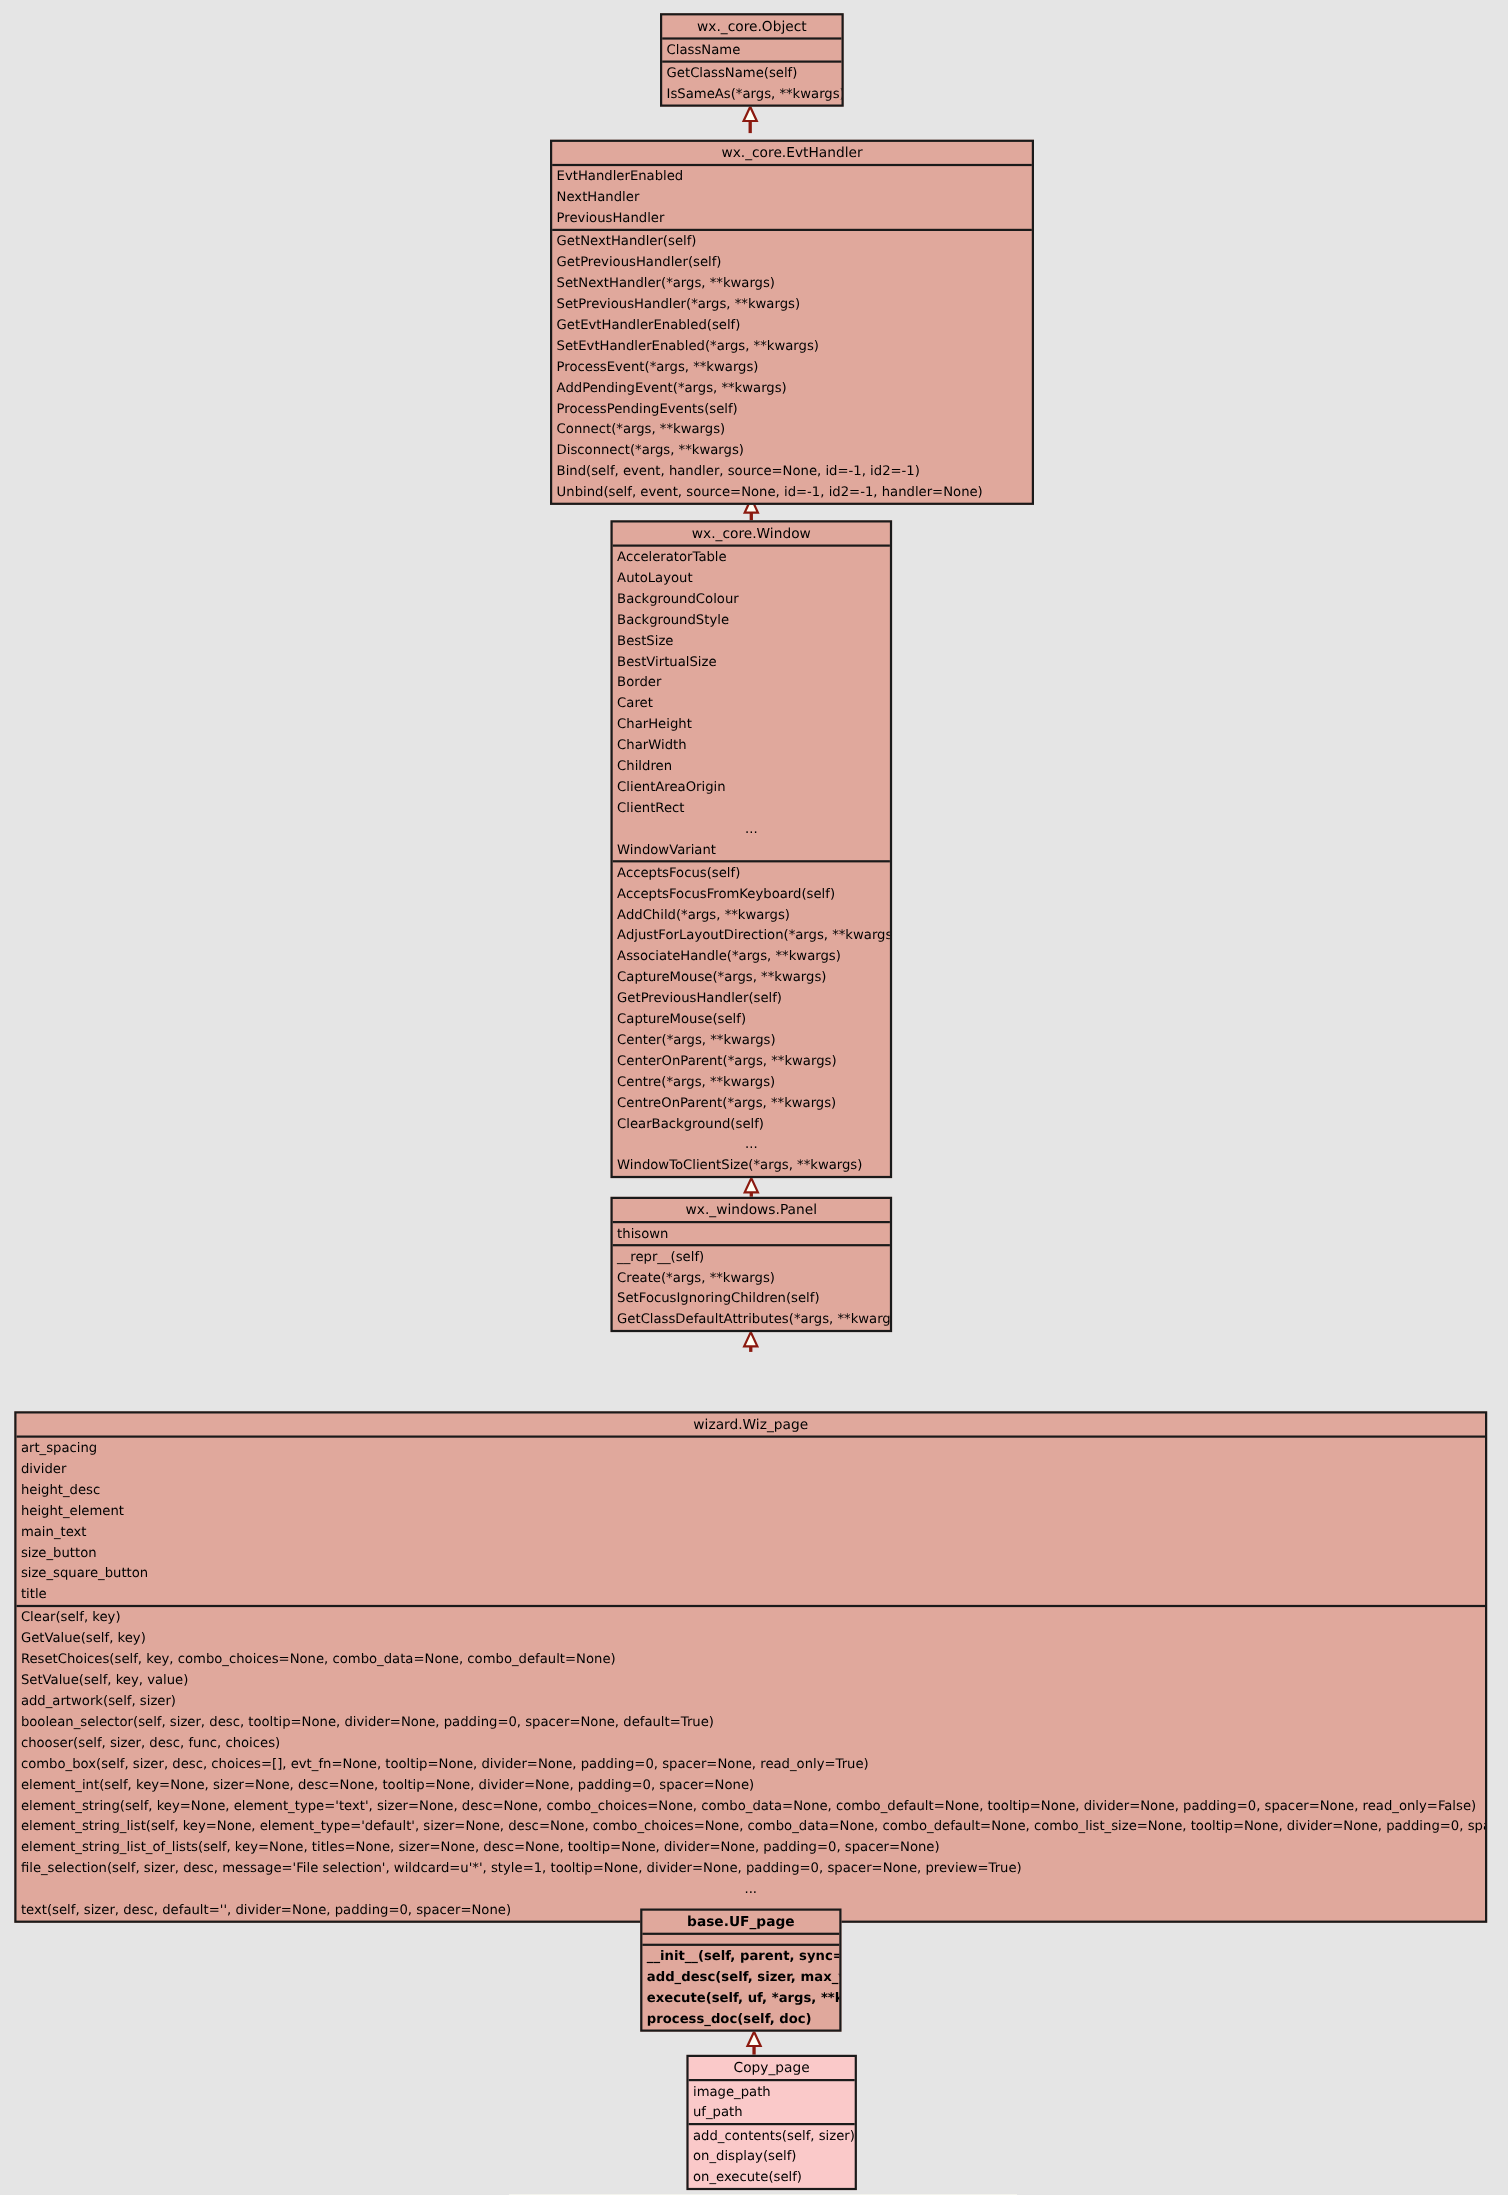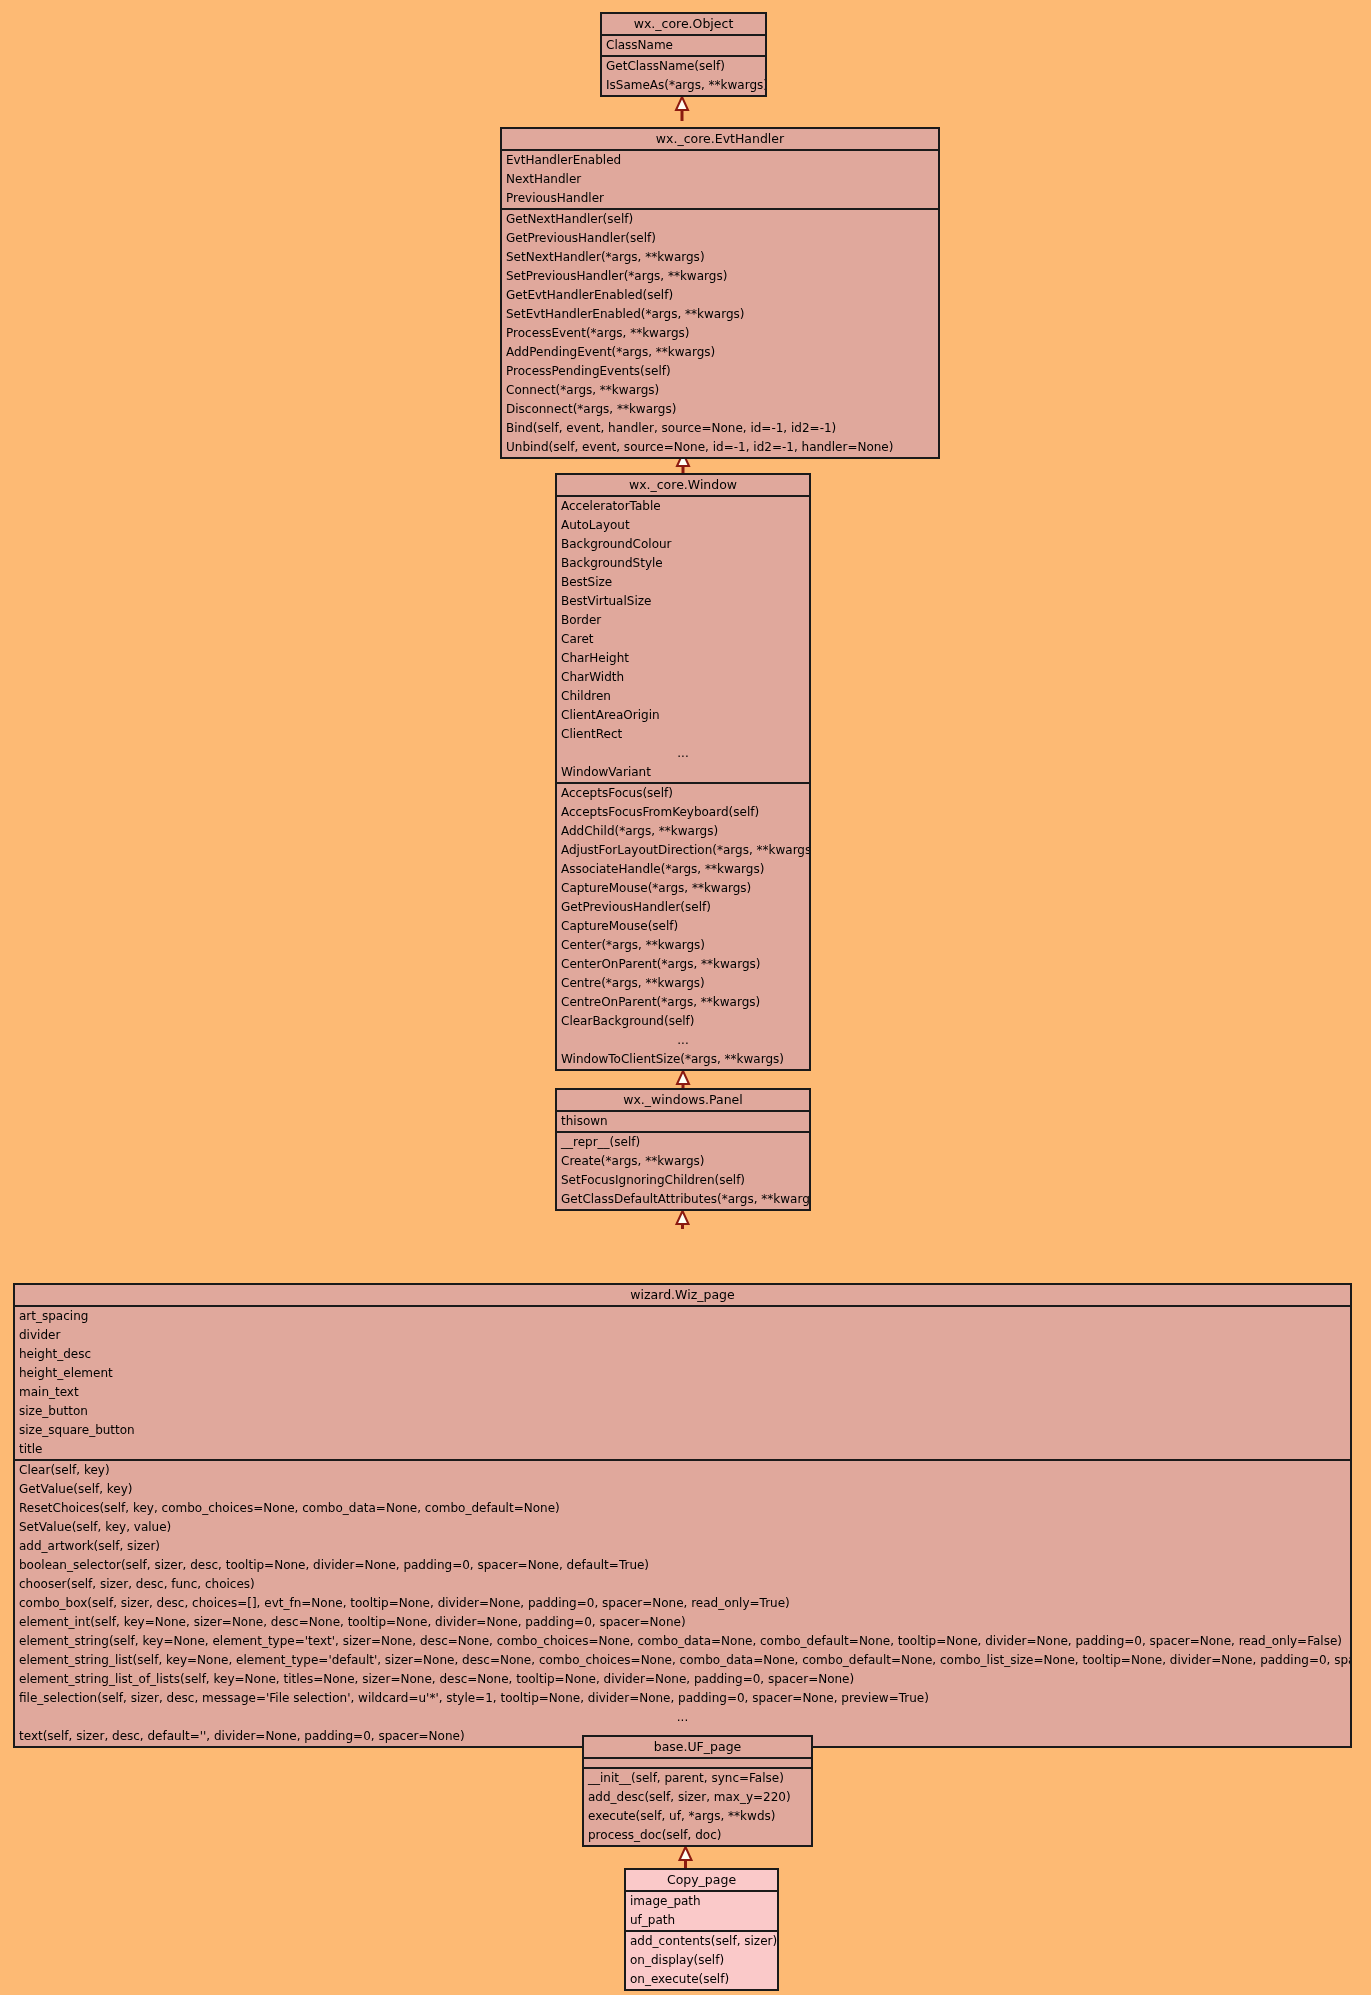--- a/index.html
+++ b/index.html
@@ -5,21 +5,21 @@
   html, body {
     margin: 0;
     padding: 0;
     background: #fffff4;
     font-family: "DejaVu Sans", "Liberation Sans", sans-serif;
   }
   #canvas {
     position: relative;
     width: 1371px;
     height: 1995px;
-    background: #fdba74;
+    background: #e5e5e5;
     overflow: hidden;
   }
   .class-box {
     position: absolute;
     box-sizing: border-box;
     border: 2px solid #1a1a1a;
     background: #e0a89c;
     color: #000;
   }
   .class-box.highlighted { background: #fac9c9; }
@@ -174,21 +174,21 @@
         <div class="member-row">combo_box(self, sizer, desc, choices=[], evt_fn=None, tooltip=None, divider=None, padding=0, spacer=None, read_only=True)</div>
         <div class="member-row">element_int(self, key=None, sizer=None, desc=None, tooltip=None, divider=None, padding=0, spacer=None)</div>
         <div class="member-row">element_string(self, key=None, element_type='text', sizer=None, desc=None, combo_choices=None, combo_data=None, combo_default=None, tooltip=None, divider=None, padding=0, spacer=None, read_only=False)</div>
         <div class="member-row">element_string_list(self, key=None, element_type='default', sizer=None, desc=None, combo_choices=None, combo_data=None, combo_default=None, combo_list_size=None, tooltip=None, divider=None, padding=0, spacer=None)</div>
         <div class="member-row">element_string_list_of_lists(self, key=None, titles=None, sizer=None, desc=None, tooltip=None, divider=None, padding=0, spacer=None)</div>
         <div class="member-row">file_selection(self, sizer, desc, message='File selection', wildcard=u'*', style=1, tooltip=None, divider=None, padding=0, spacer=None, preview=True)</div>
         <div class="member-row ellipsis">...</div>
         <div class="member-row">text(self, sizer, desc, default='', divider=None, padding=0, spacer=None)</div>
       </div>
     </div>
-    <div class="class-box" style="left: 582px; top: 1735px; width: 231px;">
+    <div class="class-box" style="left: 582px; top: 1735px; width: 183px; font-weight: bold;">
       <div class="class-title">base.UF_page</div>
       <div class="compartment empty"></div>
       <div class="compartment">
         <div class="member-row">__init__(self, parent, sync=False)</div>
         <div class="member-row">add_desc(self, sizer, max_y=220)</div>
         <div class="member-row">execute(self, uf, *args, **kwds)</div>
         <div class="member-row">process_doc(self, doc)</div>
       </div>
     </div>
     <div class="class-box highlighted" style="left: 608px; top: 1868px; width: 155px; margin-left: 16px;">

